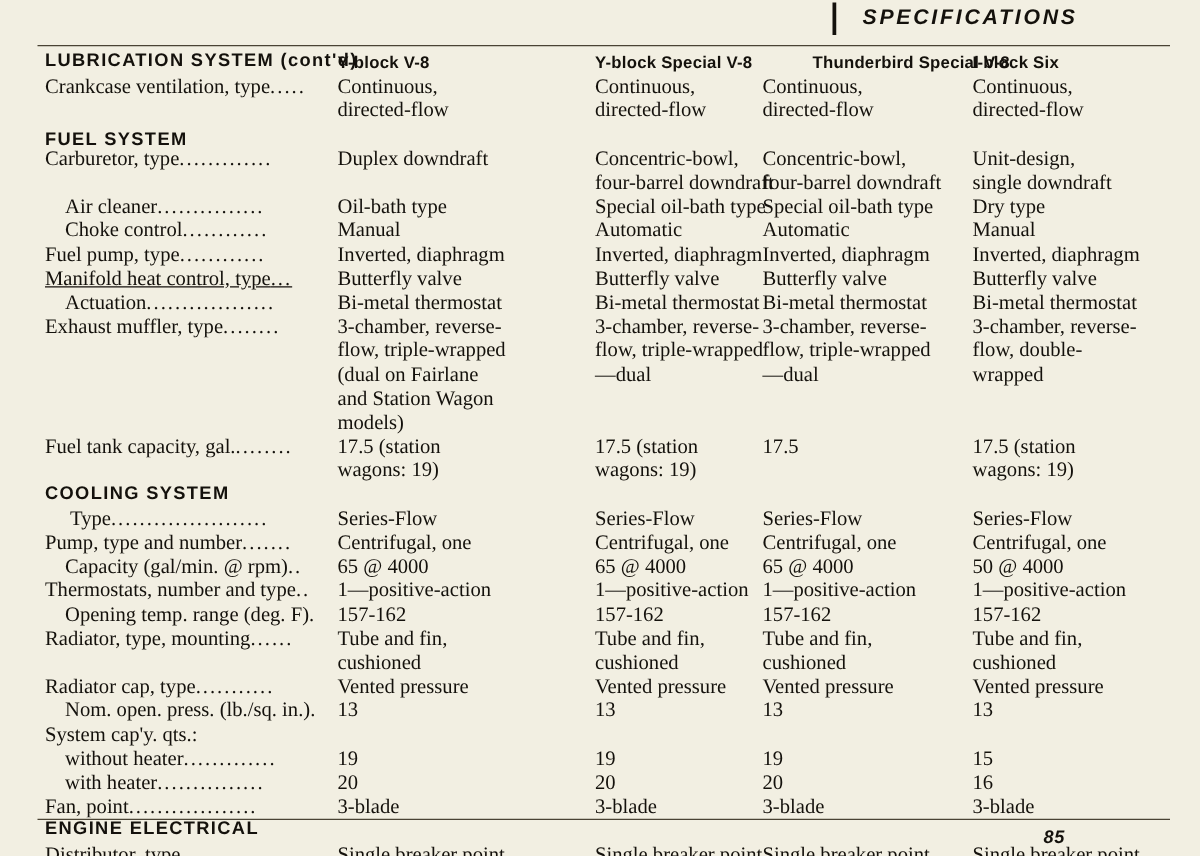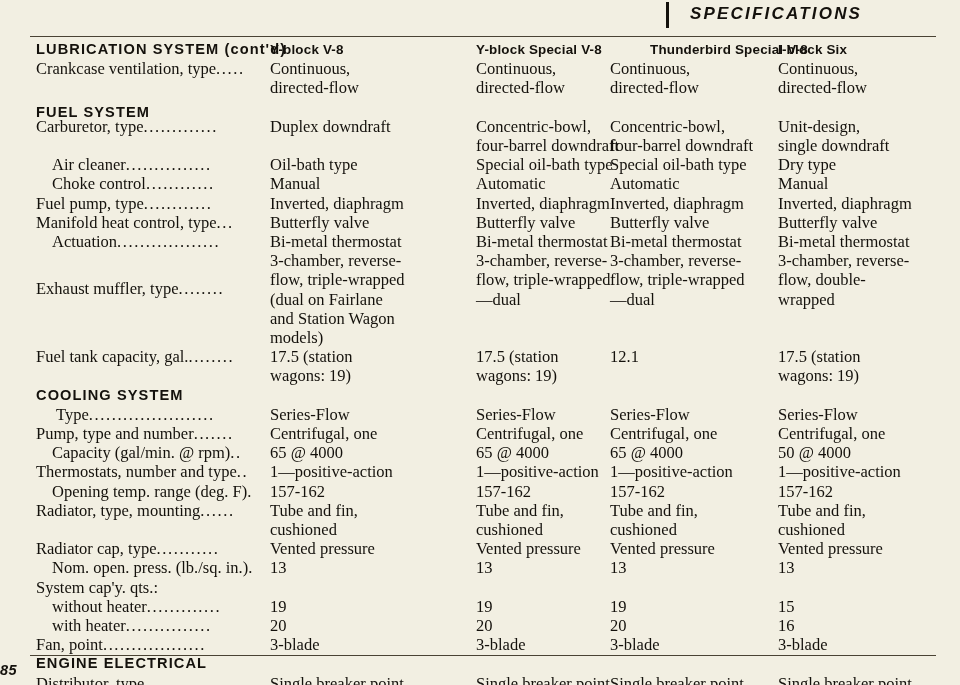--- a/index.html
+++ b/index.html
@@ -123,21 +123,21 @@
     width: 906px;
     height: 1px;
     background: #4a4334;
   }
 
   #page-number {
     position: absolute;
     left: 0;
     top: 662px;
     width: 852px;
-    text-align: left;
+    text-align: right;
     font-family: "Liberation Sans", "DejaVu Sans", sans-serif;
     font-weight: bold;
     font-style: italic;
     font-size: 14.5px;
     letter-spacing: 0.5px;
   }
 </style>
 </head>
 <body>
 
@@ -193,35 +193,35 @@
       <div class="value-cell c3" style="top: 134.4px;">Manual</div>
     </div>
     <div class="row">
       <div class="label-cell" style="top: 153.6px;"><span>Fuel pump, type</span><span class="lead">............</span></div>
       <div class="value-cell c0" style="top: 153.6px;">Inverted, diaphragm</div>
       <div class="value-cell c1" style="top: 153.6px;">Inverted, diaphragm</div>
       <div class="value-cell c2" style="top: 153.6px;">Inverted, diaphragm</div>
       <div class="value-cell c3" style="top: 153.6px;">Inverted, diaphragm</div>
     </div>
     <div class="row">
-      <div class="label-cell" style="top: 172.8px;"><span>Manifold heat control, type</span><span class="lead">...</span></div>
+      <div class="label-cell" style="top: 172.8px; text-decoration: underline;"><span>Manifold heat control, type</span><span class="lead">...</span></div>
       <div class="value-cell c0" style="top: 172.8px;">Butterfly valve</div>
       <div class="value-cell c1" style="top: 172.8px;">Butterfly valve</div>
       <div class="value-cell c2" style="top: 172.8px;">Butterfly valve</div>
       <div class="value-cell c3" style="top: 172.8px;">Butterfly valve</div>
     </div>
     <div class="row">
       <div class="label-cell indent1" style="top: 192px;"><span>Actuation</span><span class="lead">..................</span></div>
       <div class="value-cell c0" style="top: 192px;">Bi-metal thermostat</div>
       <div class="value-cell c1" style="top: 192px;">Bi-metal thermostat</div>
       <div class="value-cell c2" style="top: 192px;">Bi-metal thermostat</div>
       <div class="value-cell c3" style="top: 192px;">Bi-metal thermostat</div>
     </div>
     <div class="row">
-      <div class="label-cell" style="top: 211.2px; margin-top: 28px;"><span>Exhaust muffler, type</span><span class="lead">........</span></div>
+      <div class="label-cell" style="top: 211.2px;"><span>Exhaust muffler, type</span><span class="lead">........</span></div>
       <div class="value-cell c0" style="top: 211.2px;">3-chamber, reverse-
 flow, triple-wrapped
 (dual on Fairlane
 and Station Wagon
 models)</div>
       <div class="value-cell c1" style="top: 211.2px;">3-chamber, reverse-
 flow, triple-wrapped
 —dual</div>
       <div class="value-cell c2" style="top: 211.2px;">3-chamber, reverse-
 flow, triple-wrapped
@@ -229,21 +229,21 @@
       <div class="value-cell c3" style="top: 211.2px;">3-chamber, reverse-
 flow, double-
 wrapped</div>
     </div>
     <div class="row">
       <div class="label-cell" style="top: 307.2px;"><span>Fuel tank capacity, gal.</span><span class="lead">........</span></div>
       <div class="value-cell c0" style="top: 307.2px;">17.5 (station
 wagons: 19)</div>
       <div class="value-cell c1" style="top: 307.2px;">17.5 (station
 wagons: 19)</div>
-      <div class="value-cell c2" style="top: 307.2px;">12.1</div>
+      <div class="value-cell c2" style="top: 307.2px;">17.5</div>
       <div class="value-cell c3" style="top: 307.2px;">17.5 (station
 wagons: 19)</div>
     </div>
     <div class="section-head" style="top: 345.6px;">COOLING SYSTEM</div>
     <div class="row">
       <div class="label-cell" style="top: 364.8px; margin-left: 20px;"><span>Type</span><span class="lead">......................</span></div>
       <div class="value-cell c0" style="top: 364.8px;">Series-Flow</div>
       <div class="value-cell c1" style="top: 364.8px;">Series-Flow</div>
       <div class="value-cell c2" style="top: 364.8px;">Series-Flow</div>
       <div class="value-cell c3" style="top: 364.8px;">Series-Flow</div>

